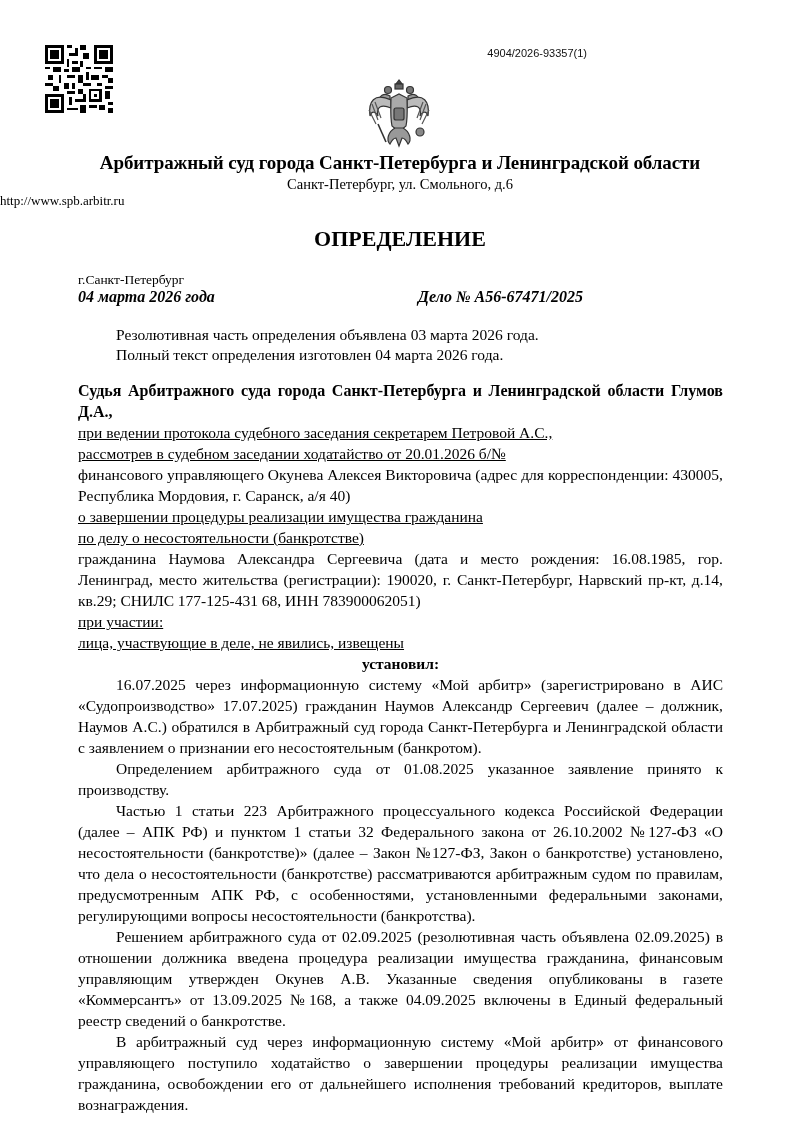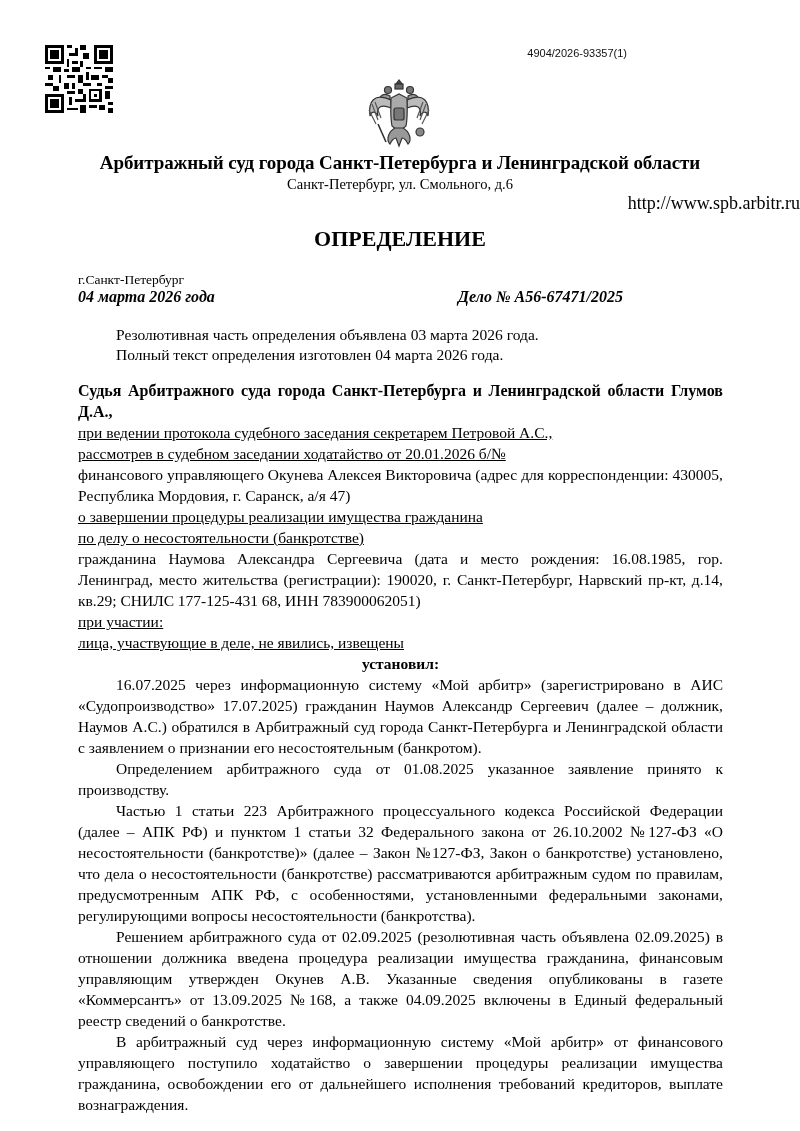--- a/index.html
+++ b/index.html
@@ -1,26 +1,26 @@
 <!DOCTYPE html>
 <html><head>
   <meta charset="utf-8">
   <style>
     html, body { margin: 0; padding: 0; background: #ffffff; }
     body { width: 800px; height: 1131px; position: relative; overflow: hidden;
            font-family: "Liberation Serif", "DejaVu Serif", serif; color: #000; }
-    .page { position: absolute; left: 0; top: 0; width: 660px; height: 1131px; padding-left: 40px; }
+    .page { position: absolute; left: 0; top: 0; width: 660px; height: 1131px; }
     .qr { position: absolute; left: 45px; top: 45px; width: 68px; height: 68px; }
     .docnum { position: absolute; right: 73px; top: 47px; font-family: "Liberation Sans", "DejaVu Sans", sans-serif;
               font-size: 11px; color: #111; }
     .emblem { position: absolute; left: 364px; top: 76px; width: 70px; height: 72px; }
     .court-name { position: absolute; left: 0; width: 800px; top: 152px; text-align: center;
                   font-weight: bold; font-size: 19px; letter-spacing: -0.1px; }
     .court-addr { position: absolute; left: 0; width: 800px; top: 176px; text-align: center; font-size: 14.5px; }
-    .court-site { position: absolute; left: 0; width: 800px; top: 193px; text-align: right; font-size: 18px; }
+    .court-site { position: absolute; left: 0; width: 800px; top: 193px; text-align: left; font-size: 13px; }
     .doc-title { position: absolute; left: 0; width: 800px; top: 226px; text-align: center;
                  font-weight: bold; font-size: 22px; }
     .city { position: absolute; left: 78px; top: 272px; font-size: 13.5px; }
     .date-line { position: absolute; left: 78px; top: 288px; font-weight: bold; font-style: italic; font-size: 16px; }
     .case-no { position: absolute; right: 77px; top: 288px; font-weight: bold; font-style: italic; font-size: 16px; margin-left: 44px; }
     .resol { position: absolute; left: 116px; top: 325px; font-size: 15.5px; line-height: 20px; }
     .body { position: absolute; left: 78px; top: 380px; width: 645px; font-size: 15.5px; line-height: 21px; }
     .body p { margin: 0; text-align: justify; }
     .body .judge { font-weight: bold; font-size: 16px; text-align: justify; text-align-last: left; }
     .body .line { margin: 0; text-decoration: underline; }
@@ -126,21 +126,21 @@
 
   <div class="resol">
     <div>Резолютивная часть определения объявлена 03 марта 2026 года.</div>
     <div>Полный текст определения изготовлен 04 марта 2026 года.</div>
   </div>
 
   <div class="body">
     <p class="judge">Судья Арбитражного суда города Санкт-Петербурга и Ленинградской области Глумов Д.А.,</p>
     <p class="line">при ведении протокола судебного заседания секретарем Петровой А.С.,</p>
     <p class="line">рассмотрев в судебном заседании ходатайство от 20.01.2026 б/№</p>
-    <p>финансового управляющего Окунева Алексея Викторовича (адрес для корреспонденции: 430005, Республика Мордовия, г. Саранск, а/я 47)</p>
+    <p>финансового управляющего Окунева Алексея Викторовича (адрес для корреспонденции: 430005, Республика Мордовия, г. Саранск, а/я 40)</p>
     <p class="line">о завершении процедуры реализации имущества гражданина</p>
     <p class="line">по делу о несостоятельности (банкротстве)</p>
     <p>гражданина Наумова Александра Сергеевича (дата и место рождения: 16.08.1985, гор. Ленинград, место жительства (регистрации): 190020, г. Санкт-Петербург, Нарвский пр-кт, д.14, кв.29; СНИЛС 177-125-431 68, ИНН 783900062051)</p>
     <p class="line">при участии:</p>
     <p class="line">лица, участвующие в деле, не явились, извещены</p>
     <p class="center-bold">установил:</p>
     <p class="indent">16.07.2025 через информационную систему «Мой арбитр» (зарегистрировано в АИС «Судопроизводство» 17.07.2025) гражданин Наумов Александр Сергеевич (далее – должник, Наумов А.С.) обратился в Арбитражный суд города Санкт-Петербурга и Ленинградской области с заявлением о признании его несостоятельным (банкротом).</p>
     <p class="indent">Определением арбитражного суда от 01.08.2025 указанное заявление принято к производству.</p>
     <p class="indent">Частью 1 статьи 223 Арбитражного процессуального кодекса Российской Федерации (далее – АПК РФ) и пунктом 1 статьи 32 Федерального закона от 26.10.2002 №127-ФЗ «О несостоятельности (банкротстве)» (далее – Закон №127-ФЗ, Закон о банкротстве) установлено, что дела о несостоятельности (банкротстве) рассматриваются арбитражным судом по правилам, предусмотренным АПК РФ, с особенностями, установленными федеральными законами, регулирующими вопросы несостоятельности (банкротства).</p>
     <p class="indent">Решением арбитражного суда от 02.09.2025 (резолютивная часть объявлена 02.09.2025) в отношении должника введена процедура реализации имущества гражданина, финансовым управляющим утвержден Окунев А.В. Указанные сведения опубликованы в газете «Коммерсантъ» от 13.09.2025 №168, а также 04.09.2025 включены в Единый федеральный реестр сведений о банкротстве.</p>

